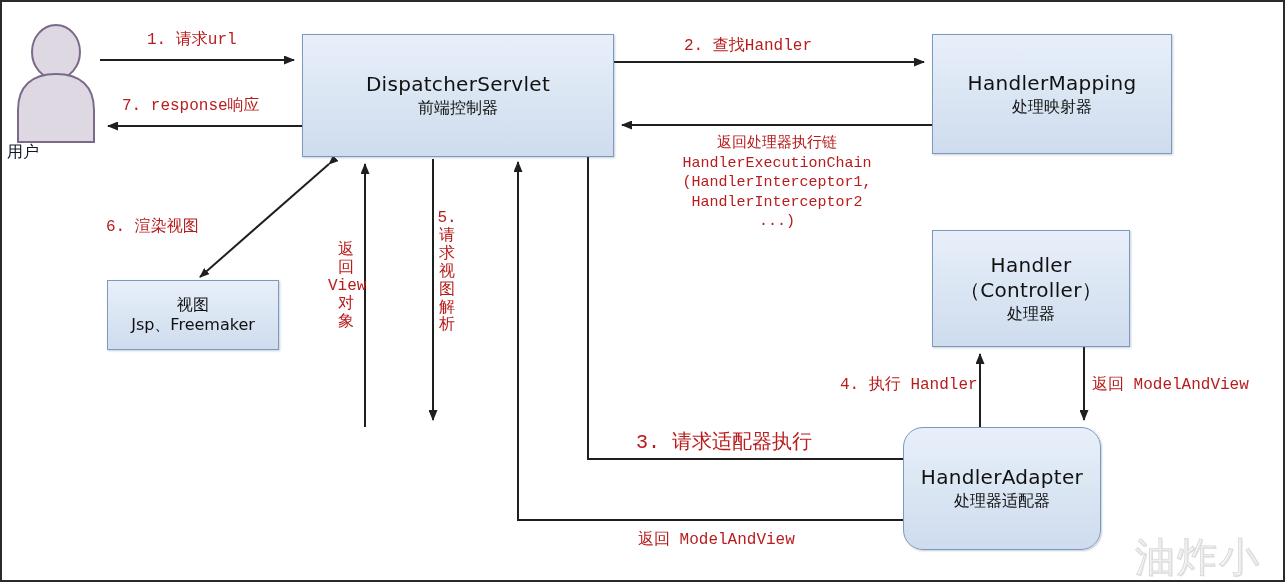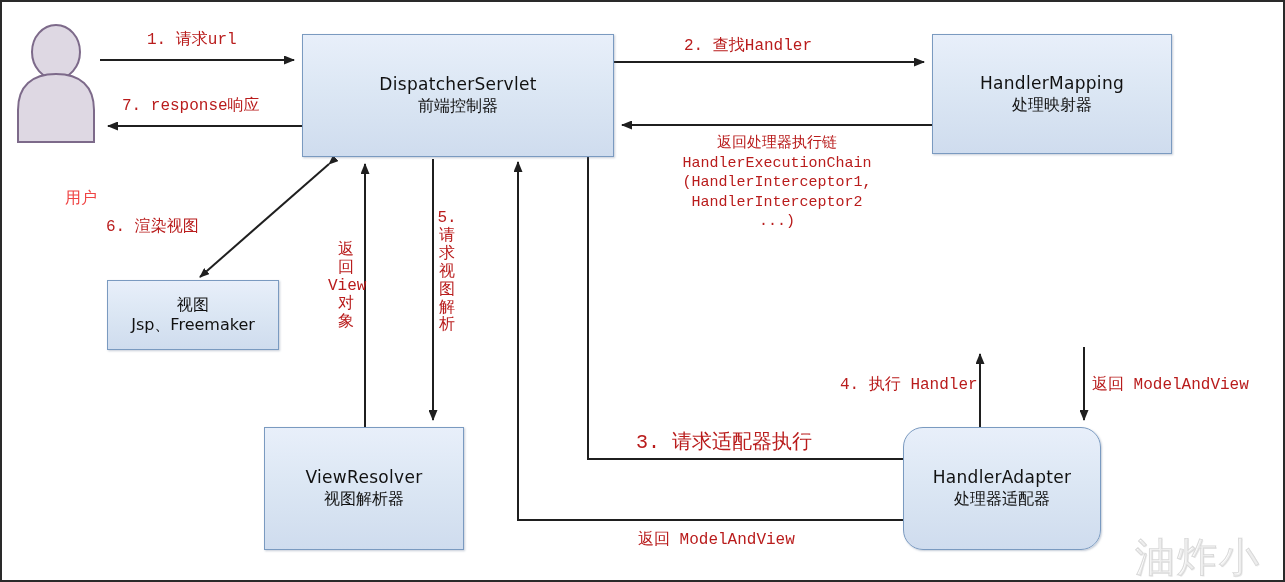--- a/index.html
+++ b/index.html
@@ -33,21 +33,21 @@
     background: linear-gradient(180deg, #e8effa 0%, #dce7f4 45%, #cfdcee 100%);
     box-shadow: 1px 1px 2px rgba(90,110,140,0.35);
     display: flex;
     flex-direction: column;
     align-items: center;
     justify-content: center;
     text-align: center;
     color: #111111;
     line-height: 1.28;
   }
-  .node .l1 { font-size: 17px; letter-spacing: .3px; }
+  .node .l1 { font-size: 20px; letter-spacing: .3px; }
   .node .l2 { font-size: 16px; }
   .node.small .l1 { font-size: 16px; }
   .node.small .l2 { font-size: 16px; }
 
   
   .lbl {
     position: absolute;
     color: #b91c1c;
     font-size: 15px;
     line-height: 1.3;
@@ -60,24 +60,23 @@
     writing-mode: horizontal-tb;
     width: 22px;
     line-height: 1.12;
     text-align: center;
   }
   
   .actor { position: absolute; }
   .actor-caption {
     position: absolute;
     font-size: 16px;
-    color: #ef4444;
-    text-align: right;
+    color: #0f172a;
+    text-align: left;
     width: 90px;
-    margin-top: 46px;
   }
   
   .watermark {
     position: absolute;
     font-size: 40px;
     color: transparent;
     -webkit-text-stroke: 1px #d9d9d9;
     text-shadow: 1px 1px 0 #ededed;
     letter-spacing: 2px;
     font-family: "DejaVu Sans", "Liberation Sans", sans-serif;
@@ -136,30 +135,30 @@
   <div class="node" style="left:300px; top:32px; width:312px; height:123px;">
     <div class="l1">DispatcherServlet</div>
     <div class="l2">前端控制器</div>
   </div>
 
   <div class="node" style="left:930px; top:32px; width:240px; height:120px;">
     <div class="l1">HandlerMapping</div>
     <div class="l2">处理映射器</div>
   </div>
 
+  <div class="node" style="left:930px; top:228px; width:198px; height:117px;">
+    <div class="l1">Handler（Controller）</div>
+    <div class="l2">处理器</div>
+  </div>
 
   <div class="node" style="left:901px; top:425px; width:198px; height:123px;border-radius:20px;">
     <div class="l1">HandlerAdapter</div>
     <div class="l2">处理器适配器</div>
   </div>
 
-  <div class="node" style="left:262px; top:425px; width:200px; height:123px;">
-    <div class="l1">ViewResolver</div>
-    <div class="l2">视图解析器</div>
-  </div>
 
   <div class="node small" style="left:105px; top:278px; width:172px; height:70px;">
     <div class="l1">视图</div>
     <div class="l2">Jsp、Freemaker</div>
   </div>
 
   <div class="lbl" style="left:145px; top:28px; font-size:16px;">1. 请求url</div>
 
   <div class="lbl" style="left:120px; top:94px; font-size:16px;">7. response响应</div>
 

